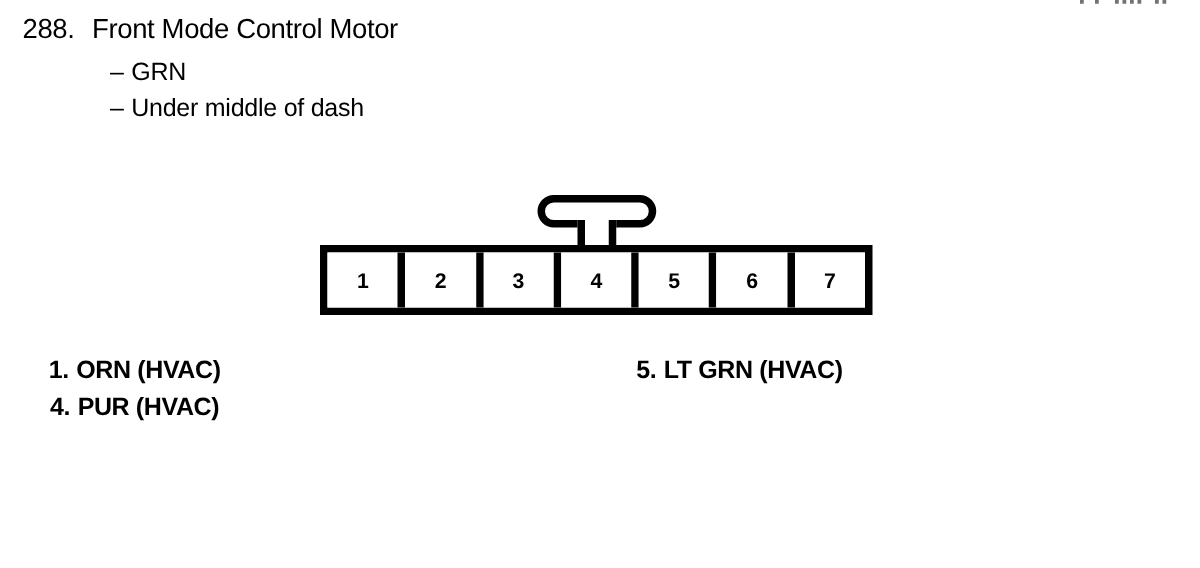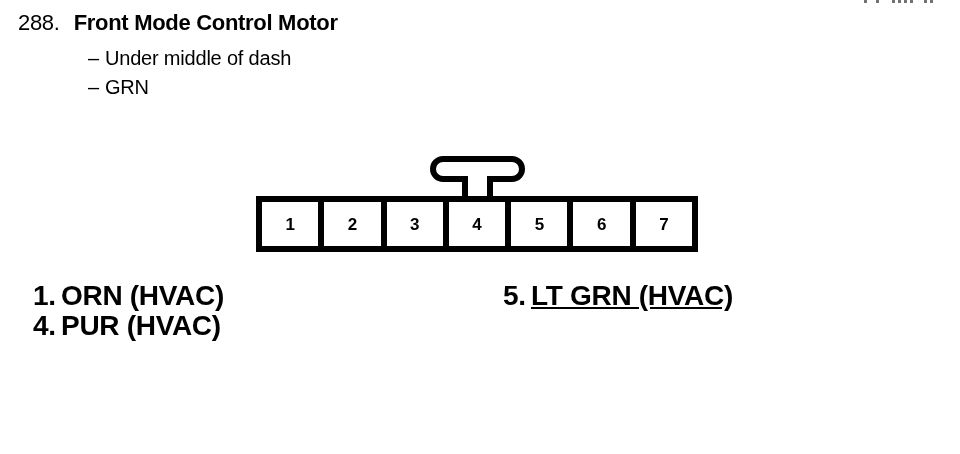--- a/index.html
+++ b/index.html
@@ -48,21 +48,21 @@
     top: 10px;
     white-space: nowrap;
   }
   .title-num {
     font-size: 22px;
     font-weight: normal;
     letter-spacing: -0.3px;
   }
   .title-text {
     font-size: 22px;
-    font-weight: bold;
+    font-weight: normal;
     letter-spacing: -0.3px;
     margin-left: 14px;
   }
 
   #bullets {
     position: absolute;
     left: 88px;
     top: 44px;
   }
   .bullet-line {
@@ -153,28 +153,28 @@
   
   #legend-left {
     position: absolute;
     left: 33px;
     top: 281px;
   }
   #legend-right {
     position: absolute;
     left: 503px;
     top: 281px;
-    text-decoration: underline;
   }
   .legend-item {
-    font-size: 28px;
+    font-size: 20px;
     font-weight: bold;
     line-height: 30px;
     white-space: nowrap;
     letter-spacing: -0.3px;
+    text-align: center;
   }
   .legend-idx {
     display: inline-block;
     width: 28px;
   }
 </style>
 </head>
 <body>
 
 <div id="scan-artifact">
@@ -187,22 +187,22 @@
   <span style="left:62px"></span>
   <span style="left:68px"></span>
 </div>
 
 <div id="header">
   <div id="title-row">
     <span class="title-num">288.</span><span class="title-text">Front Mode Control Motor</span>
   </div>
 
   <div id="bullets">
+    <div class="bullet-line"><span class="bullet-dash">–</span><span>GRN</span></div>
     <div class="bullet-line"><span class="bullet-dash">–</span><span>Under middle of dash</span></div>
-    <div class="bullet-line"><span class="bullet-dash">–</span><span>GRN</span></div>
   </div>
 </div>
 
 <div id="connector">
 
   <div id="lock-tab">
     <div id="tab-pill"></div>
     <div id="tab-neck"></div>
   </div>
 

